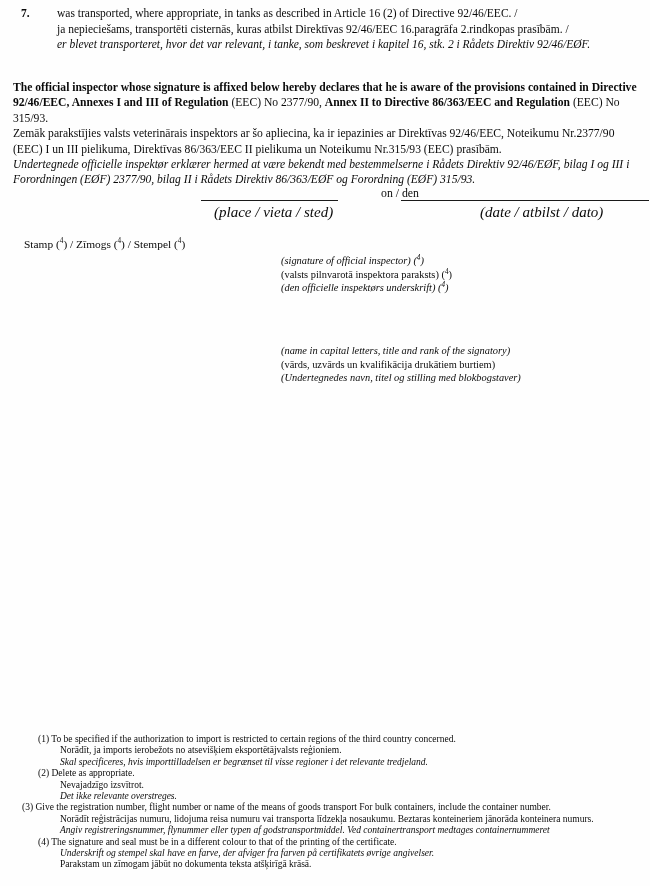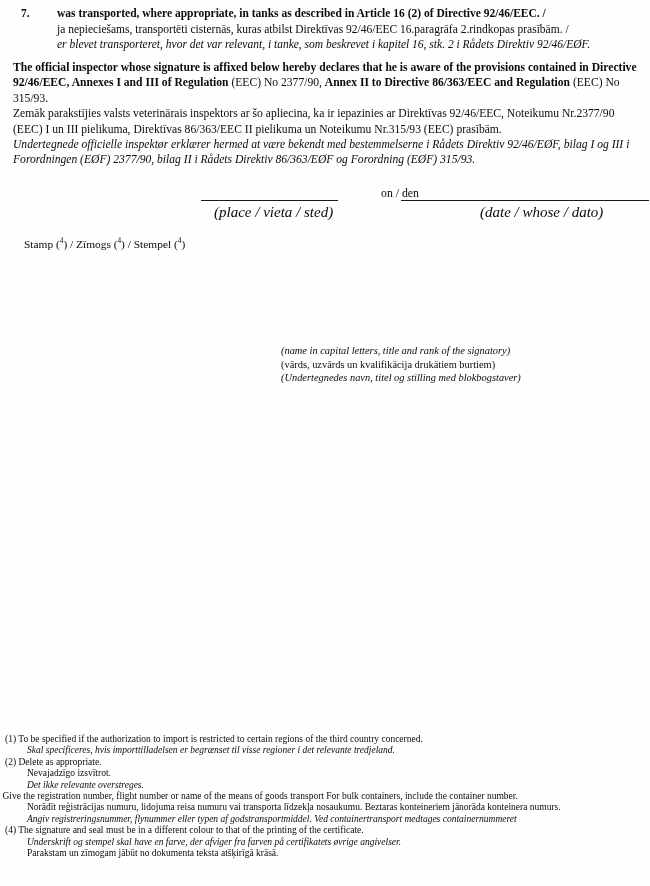--- a/index.html
+++ b/index.html
@@ -42,36 +42,36 @@
     font-weight: bold;
   }
   .clause-body {
     width: 585px;
   }
   .clause-body .ln {
     font-size: 11.5px;
     line-height: 15.5px;
     white-space: nowrap;
   }
-  .ln.en { font-weight: bold; }
+  .ln.en { font-weight: normal; }
   .ln.lv { font-weight: normal; }
   .ln.da { font-style: italic; }
 
   
   .decl {
     position: absolute;
     left: 13px;
     top: 60px;
     width: 628px;
   }
   .decl .p {
     font-size: 11.6px;
     line-height: 15.4px;
   }
-  .decl .p.en { font-weight: bold; }
+  .decl .p.en { font-weight: bold; margin-top: 20px; }
   .decl .p.en .nb { font-weight: normal; }
   .decl .p.lv { font-weight: normal; }
   .decl .p.da { font-style: italic; }
 
   
   .doneat {
     position: absolute;
     left: 28px;
     top: 186px;
     width: 622px;
@@ -140,20 +140,21 @@
   
   .footnotes {
     position: absolute;
     left: 5px;
     top: 734px;
     width: 645px;
   }
   .fn-item {
     position: relative;
     margin-bottom: 0px;
+    margin-left: 33px;
   }
   .fn-line {
     font-size: 9.5px;
     line-height: 11.4px;
     white-space: nowrap;
   }
   .fn-line.first { padding-left: 0; }
   .fn-line.ind { padding-left: 22px; }
   .fn-line.lv { font-weight: normal; }
   .fn-line.da { font-style: italic; }
@@ -180,37 +181,43 @@
     <div class="p lv">Zemāk parakstījies valsts veterinārais inspektors ar šo apliecina, ka ir iepazinies ar Direktīvas 92/46/EEC, Noteikumu Nr.2377/90 (EEC) I un III pielikuma, Direktīvas 86/363/EEC II pielikuma un Noteikumu Nr.315/93 (EEC) prasībām.</div>
     <div class="p da">Undertegnede officielle inspektør erklærer hermed at være bekendt med bestemmelserne i Rådets Direktiv 92/46/EØF, bilag I og III i Forordningen (EØF) 2377/90, bilag II i Rådets Direktiv 86/363/EØF og Forordning (EØF) 315/93.</div>
   </div>
 
   <div class="doneat">
     <div class="doneat-line">
       <span class="rule rule-place"></span>
       <span class="doneat-label" style="left:353px;text-align:right;">on / den</span>
       <span class="rule rule-date"></span>
       <span class="caption cap-place">(place / vieta / sted)</span>
-      <span class="caption cap-date">(date / whose / dato)</span>
+      <span class="caption cap-date">(date / atbilst / dato)</span>
     </div>
   </div>
 
   <div class="stamp"><span>Stamp</span> (<sup class="fn">4</sup>)<span> / </span><span>Zīmogs</span> (<sup class="fn">4</sup>)<span> / </span><span>Stempel</span> (<sup class="fn">4</sup>)</div>
 
+  <div class="sigblock">
+    <div class="ln it"><span>(signature of official inspector)</span> (<sup class="fn">4</sup>)</div>
+    <div class="ln"><span>(valsts pilnvarotā inspektora paraksts)</span> (<sup class="fn">4</sup>)</div>
+    <div class="ln it"><span>(den officielle inspektørs underskrift)</span> (<sup class="fn">4</sup>)</div>
+  </div>
 
   <div class="namblock">
     <div class="ln it">(name in capital letters, title and rank of the signatory)</div>
     <div class="ln">(vārds, uzvārds un kvalifikācija drukātiem burtiem)</div>
     <div class="ln it">(Undertegnedes navn, titel og stilling med blokbogstaver)</div>
   </div>
 
   <div class="footnotes">
 
     <div class="fn-item">
       <div class="fn-line first"><span>(1)</span> <span>To be specified if the authorization to import is restricted to certain regions of the third country concerned.</span></div>
+      <div class="fn-line ind lv">Norādīt, ja imports ierobežots no atsevišķiem eksportētājvalsts reģioniem.</div>
       <div class="fn-line ind da">Skal specificeres, hvis importtilladelsen er begrænset til visse regioner i det relevante tredjeland.</div>
     </div>
 
     <div class="fn-item">
       <div class="fn-line first"><span>(2)</span> <span>Delete as appropriate.</span></div>
       <div class="fn-line ind lv">Nevajadzīgo izsvītrot.</div>
       <div class="fn-line ind da">Det ikke relevante overstreges.</div>
     </div>
 
     <div class="fn-item">

